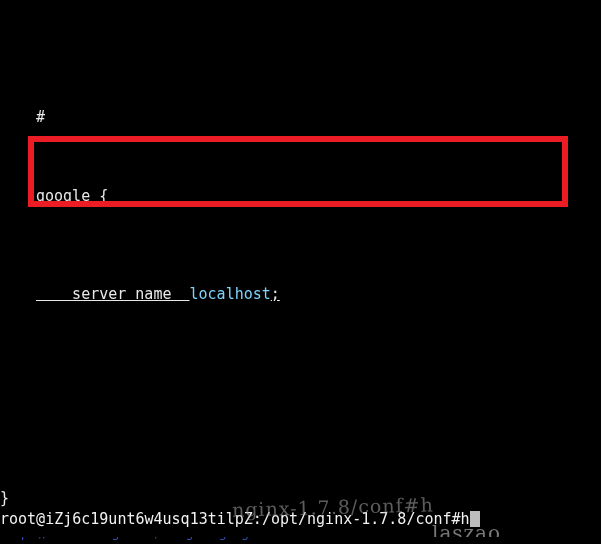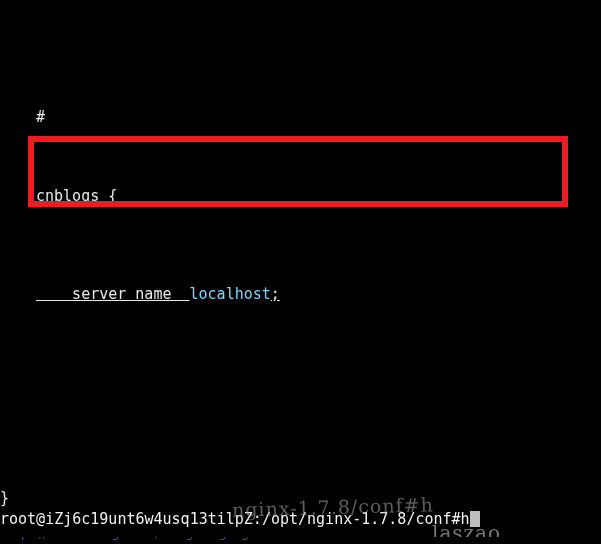--- a/index.html
+++ b/index.html
@@ -130,21 +130,21 @@
 </head>
 <body>
 
 <div id="screen">
 
   <div id="code">
 
 
     <div class="line">#</div>
 
-    <div class="line">cnblogs {</div>
+    <div class="line">google {</div>
 
 
     <div class="line"><span class="tok-plain">    server name  </span><span class="tok-magenta">localhost</span><span class="tok-plain">;</span></div>
 
     <div class="line"></div>
 
     
 
     
 

